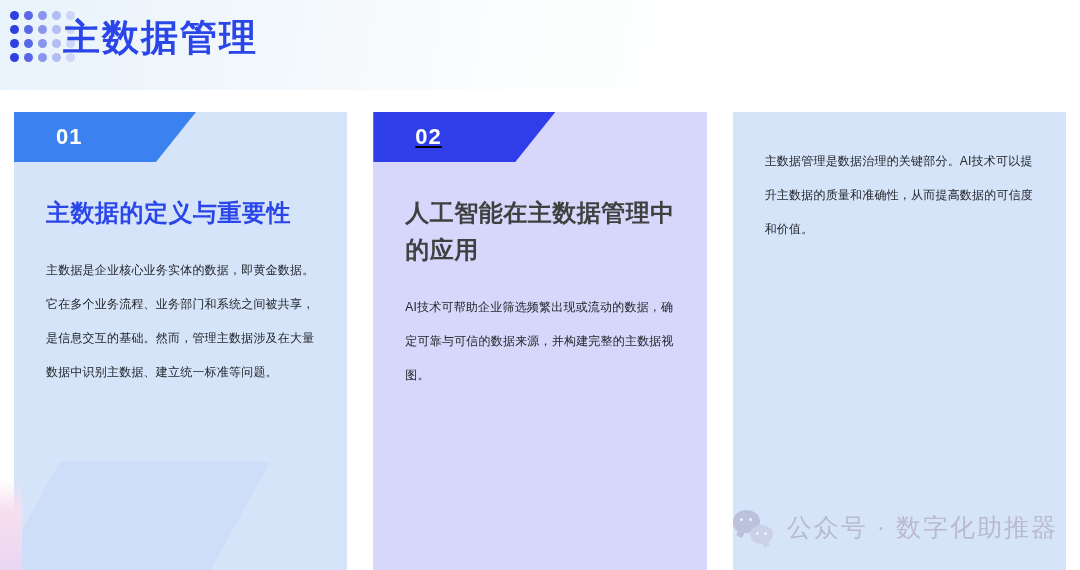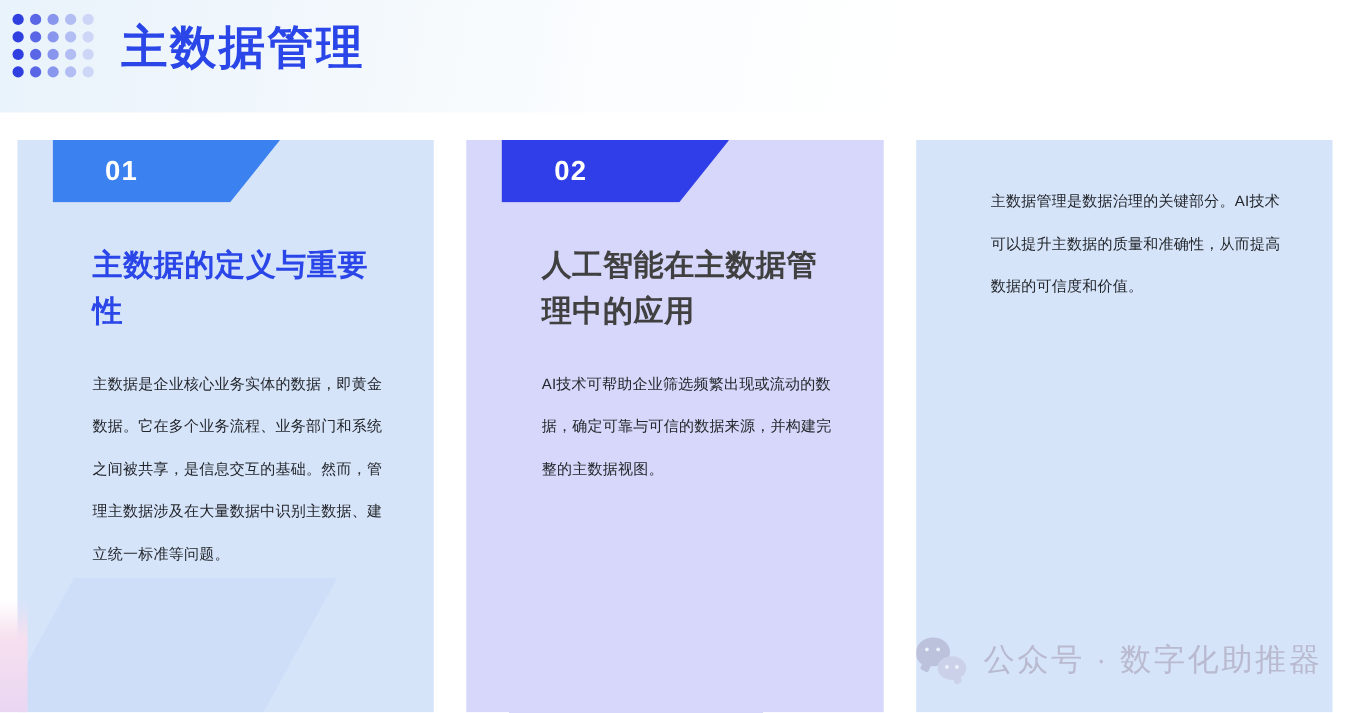--- a/index.html
+++ b/index.html
@@ -43,21 +43,21 @@
     background: #2f3fe0;
   }
   .dot.c0 { opacity: 1; }
   .dot.c1 { opacity: 0.78; }
   .dot.c2 { opacity: 0.52; }
   .dot.c3 { opacity: 0.30; }
   .dot.c4 { opacity: 0.16; }
 
   .page-title {
     position: absolute;
-    left: 97px;
+    left: 63px;
     top: 12px;
     font-size: 37px;
     font-weight: bold;
     letter-spacing: 2px;
     color: #2b46e8;
     line-height: 52px;
     white-space: nowrap;
     text-align: center;
   }
 
@@ -68,42 +68,41 @@
     top: 112px;
     width: 1052px;
     height: 458px;
     display: flex;
     gap: 26px;
   }
   .card {
     position: relative;
     flex: 1 1 0;
     overflow: hidden;
-    padding-left: 28px;
   }
   .card.blue  { background: #d6e4fa; }
   .card.indigo{ background: #d6d7fa; }
 
   .badge-wrap {
     position: relative;
     height: 50px;
     width: 100%;
   }
   .badge {
     position: absolute;
     left: 0;
     top: 0;
     width: 182px;
     height: 50px;
     clip-path: polygon(0 0, 100% 0, 78% 100%, 0 100%);
     display: flex;
     align-items: center;
   }
   .badge.blue   { background: #3b82f0; }
-  .badge.indigo { background: #2f3ee8; }
+  .badge.indigo { background: #2f3ee8; text-decoration: underline; }
   .badge-num {
     margin-left: 42px;
     color: #ffffff;
     font-size: 22px;
     font-weight: bold;
     letter-spacing: 1px;
     line-height: 50px;
   }
 
   .card-body {

